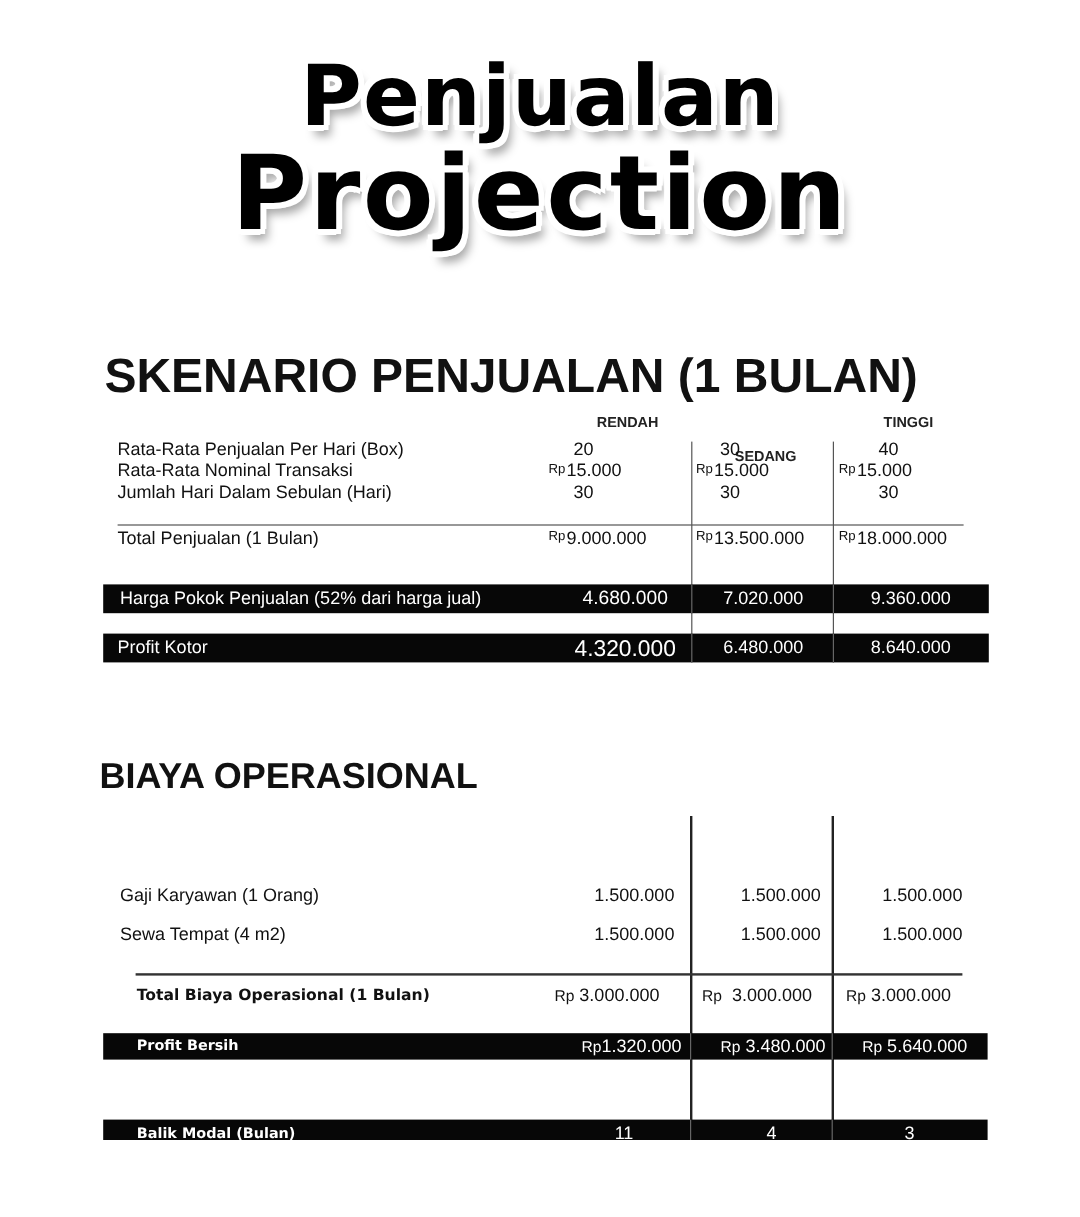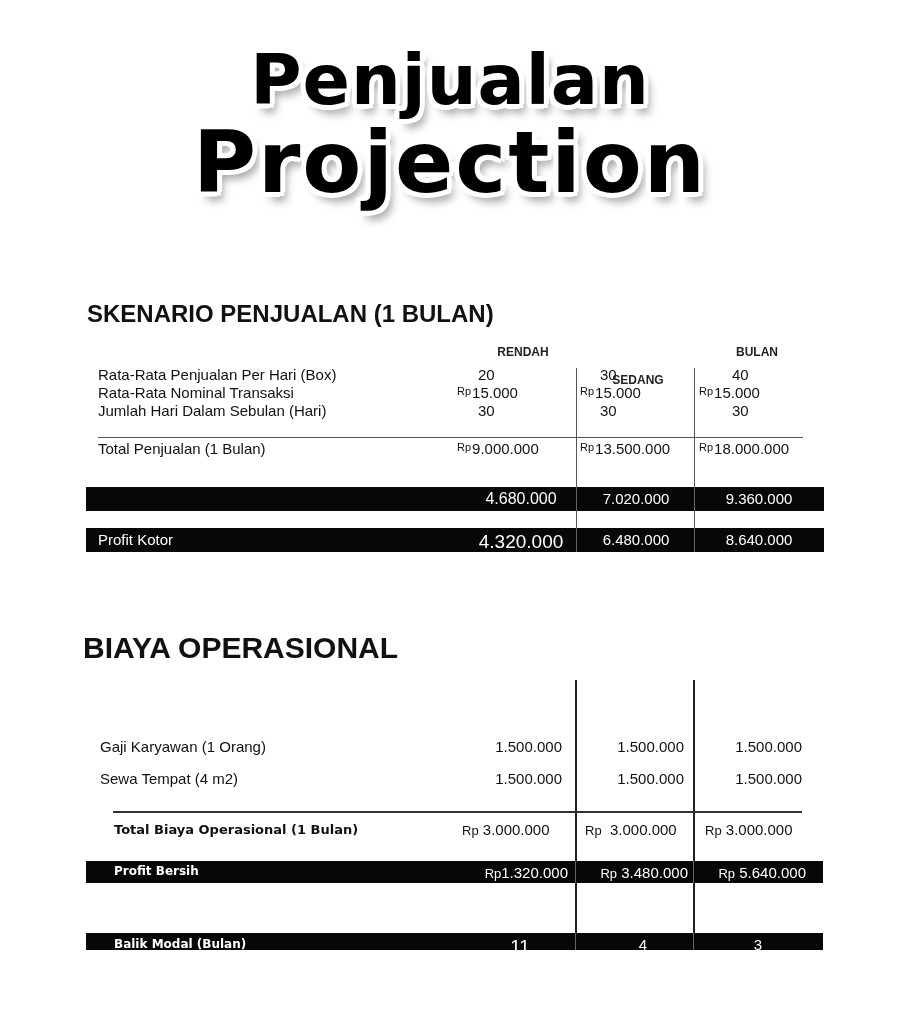--- a/index.html
+++ b/index.html
@@ -13,21 +13,21 @@
     text-shadow:
       0 0 0 #fff,
       3px 0 0 #fff, -3px 0 0 #fff, 0 3px 0 #fff, 0 -3px 0 #fff,
       3px 3px 0 #fff, -3px -3px 0 #fff, 3px -3px 0 #fff, -3px 3px 0 #fff,
       5px 0 0 #fff, -5px 0 0 #fff, 0 5px 0 #fff, 0 -5px 0 #fff,
       4px 4px 0 #fff, -4px -4px 0 #fff, 4px -4px 0 #fff, -4px 4px 0 #fff,
       6px 9px 8px rgba(0,0,0,0.35); }
   .t1 { top:38px; font-size:70px; line-height:84px; }
   .t2 { top:112px; font-size:86px; line-height:100px; letter-spacing:2px; }
 
-  .section-heading { position:absolute; font-weight:bold; color:#111; font-size:24px; line-height:36px; }
+  .section-heading { position:absolute; font-weight:bold; color:#111; font-size:40px; line-height:36px; }
 
   .col-head { position:absolute; width:100px; text-align:center; font-size:12px; font-weight:bold; color:#222; }
 
   .label { position:absolute; font-size:15px; color:#111; white-space:nowrap; }
   .val { position:absolute; font-size:15px; color:#111; white-space:nowrap; }
   .rp { font-size:11px; vertical-align:3px; margin-right:1px; }
 
   .vline { position:absolute; width:1px; background:#555; }
   .vline.dark { width:2px; background:#222; }
   .hline { position:absolute; height:1px; background:#555; }
@@ -43,21 +43,21 @@
 </head>
 <body>
 
 <div class="title-line t1">Penjualan</div>
 <div class="title-line t2">Projection</div>
 
 <div class="section-heading" style="left:87px; top:296px;">SKENARIO PENJUALAN (1 BULAN)</div>
 
 <div class="col-head" style="left:473px; top:345px;">RENDAH</div>
 <div class="col-head" style="left:588px; top:345px;margin-top:28px;">SEDANG</div>
-<div class="col-head" style="left:707px; top:345px;">BULAN</div>
+<div class="col-head" style="left:707px; top:345px;">TINGGI</div>
 
 <div class="vline" style="left:576px; top:368px; height:184px;"></div>
 <div class="vline" style="left:694px; top:368px; height:184px;"></div>
 
 <div class="label" style="left:98px; top:366px;">Rata-Rata Penjualan Per Hari (Box)</div>
 <div class="label" style="left:98px; top:384px;">Rata-Rata Nominal Transaksi</div>
 <div class="label" style="left:98px; top:402px;">Jumlah Hari Dalam Sebulan (Hari)</div>
 
 <div class="val" style="left:478px; top:366px;">20</div>
 <div class="val" style="left:600px; top:366px;">30</div>
@@ -74,20 +74,21 @@
 <div class="hline" style="left:98px; top:437px; width:705px;"></div>
 
 <div class="label" style="left:98px; top:440px;">Total Penjualan (1 Bulan)</div>
 <div class="val" style="left:457px; top:440px;"><span class="rp">Rp</span><span>9.000.000</span></div>
 <div class="val" style="left:580px; top:440px;"><span class="rp">Rp</span><span>13.500.000</span></div>
 <div class="val" style="left:699px; top:440px;"><span class="rp">Rp</span><span>18.000.000</span></div>
 
 <div class="bar" style="top:487px; height:24px;">
   <div class="sep" style="left:490px;"></div>
   <div class="sep" style="left:608px;"></div>
+  <div class="blabel" style="left:14px; top:3px; font-size:15px;">Harga Pokok Penjualan (52% dari harga jual)</div>
   <div class="bval" style="left:390px; width:90px; top:3px; font-size:16px;text-align:center;">4.680.000</div>
   <div class="bval" style="left:500px; width:100px; top:3px; font-size:15px;">7.020.000</div>
   <div class="bval" style="left:618px; width:110px; top:3px; font-size:15px;">9.360.000</div>
 </div>
 
 <div class="bar" style="top:528px; height:24px;">
   <div class="sep" style="left:490px;"></div>
   <div class="sep" style="left:608px;"></div>
   <div class="blabel" style="left:12px; top:3px; font-size:15px;">Profit Kotor</div>
   <div class="bval" style="left:390px; width:90px; top:3px; font-size:19px;">4.320.000</div>
@@ -123,16 +124,16 @@
   <div class="blabel small-bold" style="left:28px; top:3px; font-size:12px;">Profit Bersih</div>
   <div class="bval" style="left:380px; width:102px; top:3px; font-size:15px; text-align:right;"><span style="font-size:13px;">Rp</span><span>1.320.000</span></div>
   <div class="bval" style="left:496px; width:106px; top:3px; font-size:15px; text-align:right;"><span style="font-size:13px;">Rp</span> <span>3.480.000</span></div>
   <div class="bval" style="left:614px; width:106px; top:3px; font-size:15px; text-align:right;"><span style="font-size:13px;">Rp</span> <span>5.640.000</span></div>
 </div>
 
 <div class="bar" style="top:933px; height:17px; width:737px;">
   <div class="sep" style="left:489px;"></div>
   <div class="sep" style="left:607px;"></div>
   <div class="blabel small-bold" style="left:28px; top:4px; font-size:12px;">Balik Modal (Bulan)</div>
-  <div class="bval" style="left:404px; width:60px; top:3px; font-size:19px;">11</div>
+  <div class="bval" style="left:404px; width:60px; top:3px; font-size:15px;">11</div>
   <div class="bval" style="left:527px; width:60px; top:3px; font-size:15px;">4</div>
   <div class="bval" style="left:642px; width:60px; top:3px; font-size:15px;">3</div>
 </div>
 
 </body></html>

